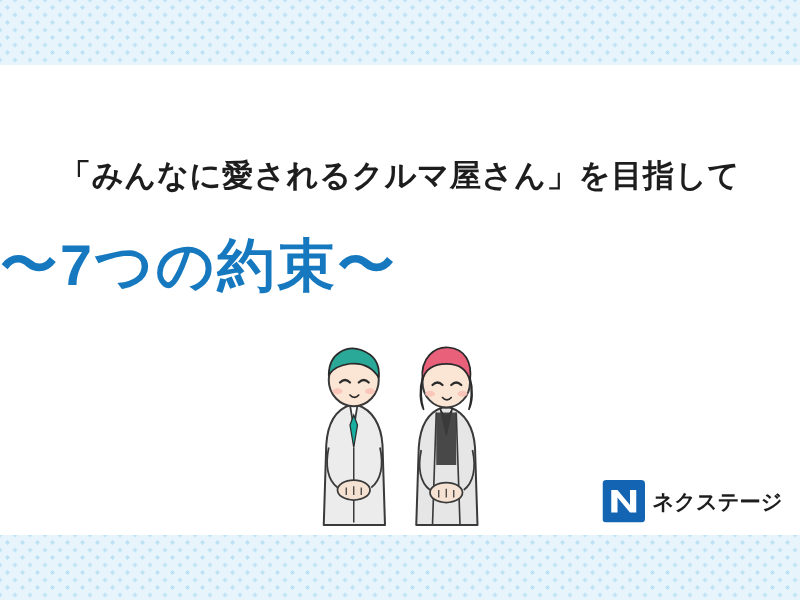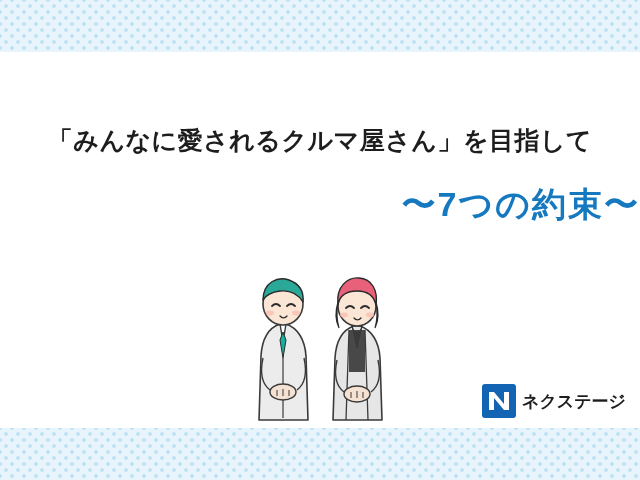--- a/index.html
+++ b/index.html
@@ -59,22 +59,22 @@
     font-weight: bold;
     letter-spacing: 0.5px;
     color: #1d1d1d;
     white-space: nowrap;
   }
   .headline-2 {
     position: absolute;
     left: 0;
     top: 182px;
     width: 640px;
-    text-align: right;
-    font-size: 34px;
+    text-align: left;
+    font-size: 46px;
     font-weight: bold;
     letter-spacing: 2px;
     color: #1679c0;
     white-space: nowrap;
   }
 
   
   .illustration {
     position: absolute;
     left: 236px;

